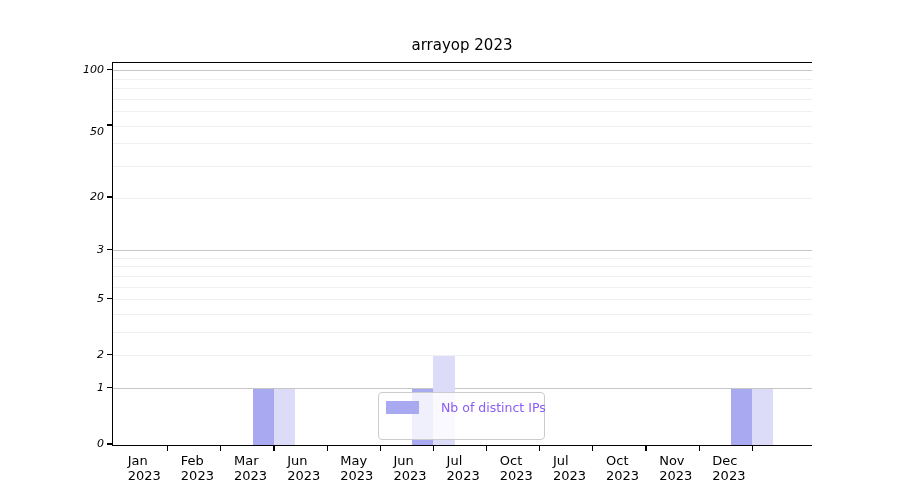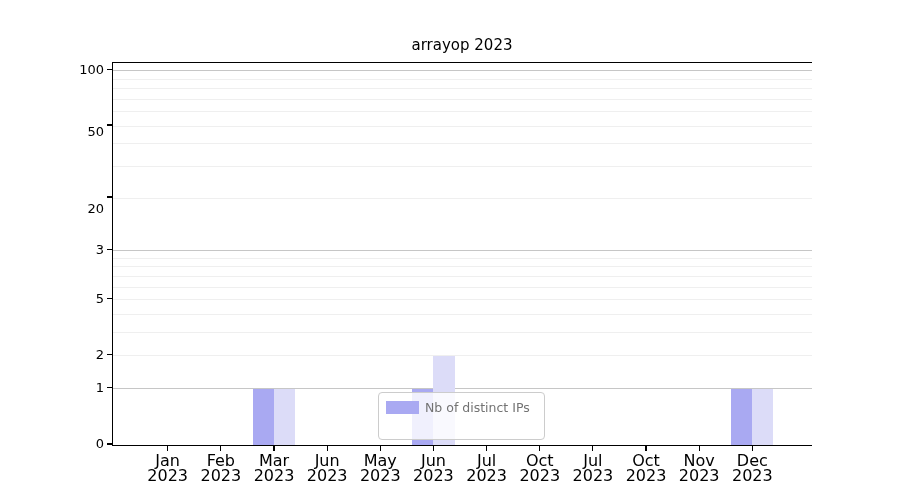--- a/index.html
+++ b/index.html
@@ -13,37 +13,37 @@
   }
   #plot{
     position:absolute;left:112px;top:62px;width:700px;height:382px;
     border:1.2px solid #000;border-bottom-width:1.8px;box-sizing:content-box;
     background:#ffffff;
   }
   .gridline{position:absolute;left:0;width:700px;height:1px;}
   .bar{position:absolute;}
   .ytick-mark{position:absolute;width:6px;height:1.2px;background:#000;}
   .ytick-label{
-    position:absolute;left:0;width:104px;text-align:right;font-size:13px;
-    color:#000;height:16px;line-height:16px;
+    position:absolute;left:0;width:104px;text-align:right;font-size:11px;
+    color:#000;height:16px;line-height:16px;font-style:italic;
   }
   .xtick-mark{position:absolute;width:1.2px;height:5px;background:#000;}
   .xtick-label{
-    position:absolute;width:80px;text-align:center;font-size:16px;color:#000;
+    position:absolute;width:80px;text-align:left;font-size:13px;color:#000;
     line-height:15px;
   }
   #legend{
     position:absolute;left:378px;top:392px;width:167px;height:48px;
     background:rgba(255,255,255,0.82);border:1px solid #cccccc;border-radius:4px;
     box-sizing:border-box;padding:5px 6px 5px 7px;display:flex;
     flex-direction:column;justify-content:space-between;
   }
   .lrow{display:flex;align-items:center;height:18px;}
   .swatch{width:33px;height:13px;display:inline-block;flex:none;}
-  .llabel{margin-left:6px;font-size:12.5px;color:#737373;white-space:nowrap;}
+  .llabel{margin-left:22px;font-size:12.5px;color:#8b5cf6;white-space:nowrap;}
 </style>
 </head>
 <body>
 
 <div id="figure">
   <div id="chart-title">arrayop 2023</div>
   <div id="plot">
     <div id="grid-layer">
         <div class="gridline" style="top: 292.389px; background: rgb(239, 239, 239);"></div>
         <div class="gridline" style="top: 269.055px; background: rgb(239, 239, 239);"></div>
@@ -79,21 +79,21 @@
       <div class="ytick-label" style="top: 436px;">0</div>
       <div class="ytick-mark" style="left: 107px; top: 387.177px;"></div>
       <div class="ytick-label" style="top: 379.777px;">1</div>
       <div class="ytick-mark" style="left: 107px; top: 354.289px;"></div>
       <div class="ytick-label" style="top: 346.889px;">2</div>
       <div class="ytick-mark" style="left: 107px; top: 298.067px;"></div>
       <div class="ytick-label" style="top: 290.667px;">5</div>
       <div class="ytick-mark" style="left: 107px; top: 248.902px;"></div>
       <div class="ytick-label" style="top: 241.502px;">3</div>
       <div class="ytick-mark" style="left: 107px; top: 196.452px;"></div>
-      <div class="ytick-label" style="top: 189.052px; margin-top: 12px;">20</div>
+      <div class="ytick-label" style="top: 189.052px;">20</div>
       <div class="ytick-mark" style="left: 107px; top: 124.481px;"></div>
       <div class="ytick-label" style="top: 124px;">50</div>
       <div class="ytick-mark" style="left: 107px; top: 69.0578px;"></div>
       <div class="ytick-label" style="top: 61.6578px;">100</div>
       <div class="xtick-mark" style="left: 167.1px; top: 446px;"></div>
       <div class="xtick-label" style="left: 127.7px; top: 453px;">
         <div>Jan</div>
         <div>2023</div>
       </div>
       <div class="xtick-mark" style="left: 220.25px; top: 446px;"></div>

